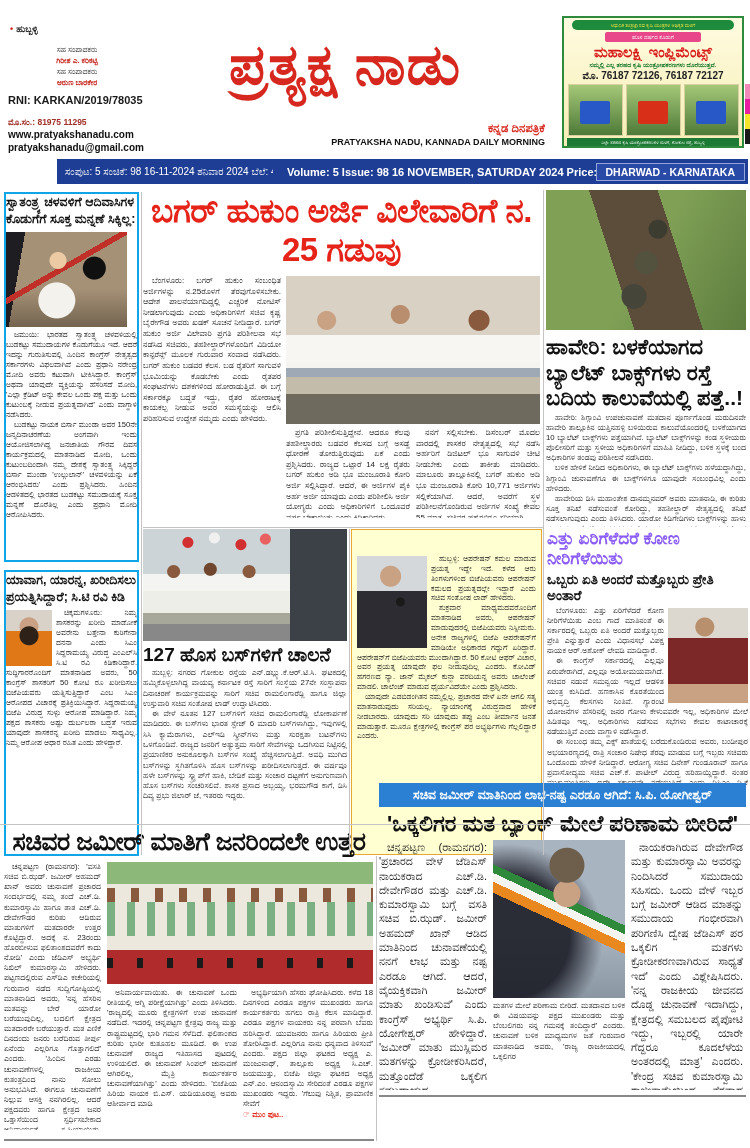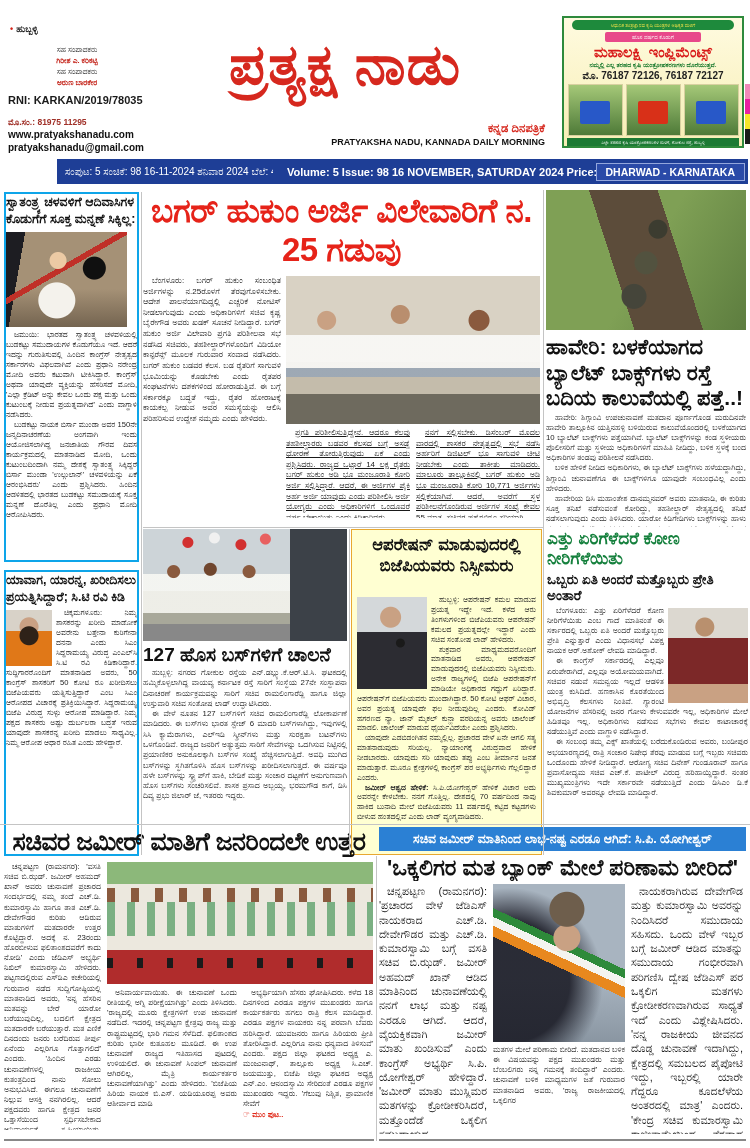--- a/index.html
+++ b/index.html
@@ -112,21 +112,21 @@
   .lbox h3{font-size:12.5px;line-height:1.35;font-weight:bold;color:#111;}
   .lbox .body{font-size:7.6px;line-height:1.32;margin-top:2px;color:#222;}
   .lbox .body p{text-indent:8px;}
 
   
   .main-art{left:143px;top:192px;width:397px;height:334px;overflow:hidden;}
   .main-head{font-size:33px;line-height:1.18;font-weight:bold;color:#e62319;text-align:center;letter-spacing:-0.5px;}
   .main-row{display:flex;margin-top:6px;gap:5px;}
   .main-c1{width:138px;height:245px;font-size:8px;line-height:1.33;overflow:hidden;}
   .main-c1 p,.main-cols div p{text-indent:9px;}
-  .main-right{width:254px;text-decoration:underline;}
+  .main-right{width:254px;}
   .main-cols{display:flex;gap:6px;margin-top:4px;}
   .main-cols > div{width:124px;height:90px;font-size:8px;line-height:1.33;overflow:hidden;}
 
   
   .haveri{left:546px;top:190px;width:200px;height:337px;overflow:hidden;}
   .haveri h2{font-size:21px;line-height:1.22;font-weight:bold;margin:4px 0 2px;color:#111;}
   .haveri .body{font-size:7.8px;line-height:1.3;color:#222;}
   .haveri .body p{text-indent:9px;}
 
   
@@ -137,37 +137,37 @@
 
   
   .opbox{left:351px;top:529px;width:191px;height:326px;background:#ffffd2;border:1px solid #e8a830;padding:4px 5px;overflow:hidden;}
   .opbox h2{font-size:16.5px;text-align:center;line-height:1.25;font-weight:bold;color:#111;}
   .opbox .body{font-size:7.6px;line-height:1.3;margin-top:20px;color:#222;}
   .opbox .body p{text-indent:8px;}
   .lead{font-weight:bold;}
 
   
   .kona{left:547px;top:529px;width:201px;height:326px;overflow:hidden;}
-  .kona h2{font-size:17px;font-weight:bold;line-height:1.2;color:#15803d;}
+  .kona h2{font-size:17px;font-weight:bold;line-height:1.2;color:#8b5cf6;}
   .kona h3{font-size:13.5px;font-weight:bold;margin:2px 0;color:#111;}
   .kona .body{font-size:7.8px;line-height:1.3;color:#222;}
   .kona .body p{text-indent:9px;}
 
   
   .bl{left:4px;top:827px;width:370px;height:314px;border-bottom:2px solid #888;overflow:hidden;}
   .bl h1{font-size:25px;font-weight:bold;letter-spacing:-0.5px;text-align:center;color:#111;white-space:nowrap;overflow:hidden;}
   .bl-row{display:flex;gap:6px;margin-top:5px;}
   .bl-c1{width:97px;height:268px;font-size:7.8px;line-height:1.3;overflow:hidden;}
   .bl-right{width:266px;}
   .bl-cols{display:flex;gap:6px;margin-top:4px;}
   .bl-cols > div{width:130px;height:138px;font-size:7.8px;line-height:1.3;overflow:hidden;}
   .bl p{text-indent:8px;}
 
   
-  .br{left:379px;top:827px;width:367px;height:314px;border-bottom:2px solid #888;overflow:hidden;}
+  .br{left:379px;top:783px;width:367px;height:314px;border-bottom:2px solid #888;overflow:hidden;}
   .kicker{height:24px;background:#2b80d4;color:#fff;font-size:12.5px;font-weight:bold;text-align:center;line-height:24px;white-space:nowrap;overflow:hidden;}
   .br h1{font-size:22px;font-weight:bold;text-align:center;margin:4px 0 3px;color:#111;white-space:nowrap;overflow:hidden;}
   .br-row{display:flex;gap:6px;}
   .br-c{font-size:11px;line-height:1.3;overflow:hidden;}
   .br-c p{text-indent:8px;}
   .br-c1{width:108px;height:250px;}
   .br-mid{width:132px;}
   .br-midtext{font-size:7.8px;line-height:1.3;height:86px;overflow:hidden;margin-top:3px;}
   .br-c3{width:112px;height:250px;}
 
@@ -275,27 +275,25 @@
 <div class="abs buses">
   <div class="ph ph-bus"></div>
   <h2>127 ಹೊಸ ಬಸ್‌ಗಳಿಗೆ ಚಾಲನೆ</h2>
   <div class="body jt">
     <p>ಹುಬ್ಬಳ್ಳಿ: ನಗರದ ಗೋಕುಲ ರಸ್ತೆಯ ಎನ್.ಡಬ್ಲ್ಯು.ಕೆ.ಆರ್.ಟಿ.ಸಿ. ಘಟಕದಲ್ಲಿ ಹಮ್ಮಿಕೊಳ್ಳಲಾಗಿದ್ದ ವಾಯವ್ಯ ಕರ್ನಾಟಕ ರಸ್ತೆ ಸಾರಿಗೆ ಸಂಸ್ಥೆಯ 27ನೇ ಸಂಸ್ಥಾಪನಾ ದಿನಾಚರಣೆ ಕಾರ್ಯಕ್ರಮವನ್ನು ಸಾರಿಗೆ ಸಚಿವ ರಾಮಲಿಂಗಾರೆಡ್ಡಿ ಹಾಗೂ ಜಿಲ್ಲಾ ಉಸ್ತುವಾರಿ ಸಚಿವ ಸಂತೋಷ ಲಾಡ್ ಉದ್ಘಾಟಿಸಿದರು.</p>
     <p>ಈ ವೇಳೆ ನೂತನ 127 ಬಸ್‌ಗಳಿಗೆ ಸಚಿವ ರಾಮಲಿಂಗಾರೆಡ್ಡಿ ಲೋಕಾರ್ಪಣೆ ಮಾಡಿದರು. ಈ ಬಸ್‌ಗಳು ಭಾರತ ಸ್ಟೇಜ್ 6 ಮಾದರಿ ಬಸ್‌ಗಳಾಗಿದ್ದು, ಇವುಗಳಲ್ಲಿ ಸಿಸಿ ಕ್ಯಾಮೆರಾಗಳು, ಎಲ್‌ಇಡಿ ಸ್ಕ್ರೀನ್‌ಗಳು ಮತ್ತು ಸುರಕ್ಷತಾ ಬಟನ್‌ಗಳು ಒಳಗೊಂಡಿವೆ. ರಾಜ್ಯದ ಜನರಿಗೆ ಅತ್ಯುತ್ತಮ ಸಾರಿಗೆ ಸೇವೆಗಳನ್ನು ಒದಗಿಸುವ ನಿಟ್ಟಿನಲ್ಲಿ ಪ್ರಯಾಣಿಕರ ಅನುಕೂಲಕ್ಕಾಗಿ ಬಸ್‌ಗಳ ಸಂಖ್ಯೆ ಹೆಚ್ಚಿಸಲಾಗುತ್ತಿದೆ. ಅವಧಿ ಮುಗಿದ ಬಸ್‌ಗಳನ್ನು ಸ್ಥಗಿತಗೊಳಿಸಿ ಹೊಸ ಬಸ್‌ಗಳನ್ನು ಖರೀದಿಸಲಾಗುತ್ತದೆ. ಈ ವರ್ಷವೂ ಹಳೇ ಬಸ್‌ಗಳನ್ನು ಸ್ಕ್ರ್ಯಾಪ್‌ಗೆ ಹಾಕಿ, ಬೇಡಿಕೆ ಮತ್ತು ಸಂಚಾರ ದಟ್ಟಣೆಗೆ ಅನುಗುಣವಾಗಿ ಹೊಸ ಬಸ್‌ಗಳು ಸಂಚರಿಸಲಿವೆ. ಶಾಸಕ ಪ್ರಸಾದ ಅಬ್ಬಯ್ಯ, ಭರಮಗೌಡ ಕಾಗೆ, ಡಿಸಿ ದಿವ್ಯ ಪ್ರಭು ಜಿಲಾರ್ ಜೆ, ಇತರರು ಇದ್ದರು.</p>
   </div>
 </div>
 
 <div class="abs opbox">
-  <h2>ಆಪರೇಷನ್ ಮಾಡುವುದರಲ್ಲಿ ಬಿಜೆಪಿಯವರು ನಿಸ್ಸೀಮರು</h2>
   <div class="body jt">
     <div class="ph ph-oper"></div>
     <p>ಹುಬ್ಬಳ್ಳಿ: ಆಪರೇಷನ್ ಕಮಲ ಮಾಡುವ ಪ್ರಯತ್ನ ಇದ್ದೇ ಇದೆ. ಕಳೆದ ಆರು ತಿಂಗಳುಗಳಿಂದ ಬಿಜೆಪಿಯವರು ಆಪರೇಷನ್ ಕಮಲದ ಪ್ರಯತ್ನದಲ್ಲೇ ಇದ್ದಾರೆ ಎಂದು ಸಚಿವ ಸಂತೋಷ ಲಾಡ್ ಹೇಳಿದರು.</p>
     <p>ಶುಕ್ರವಾರ ಮಾಧ್ಯಮದವರೊಂದಿಗೆ ಮಾತನಾಡಿದ ಅವರು, ಆಪರೇಷನ್ ಮಾಡುವುದರಲ್ಲಿ ಬಿಜೆಪಿಯವರು ನಿಸ್ಸೀಮರು. ಅನೇಕ ರಾಜ್ಯಗಳಲ್ಲಿ ಬಿಜೆಪಿ ಆಪರೇಷನ್‌ಗೆ ಮಾಡಿಯೇ ಅಧಿಕಾರದ ಗದ್ದುಗೆ ಏರಿದ್ದಾರೆ. ಆಪರೇಷನ್‌ಗೆ ಬಿಜೆಪಿಯವರು ಮುಂದಾಗಿದ್ದಾರೆ. 50 ಕೋಟಿ ಆಫರ್ ವಿಚಾರ, ಅವರ ಪ್ರಯತ್ನ ಯಾವುದೇ ಫಲ ನೀಡುವುದಿಲ್ಲ ಎಂದರು. ಕೋವಿಡ್ ಹಗರಣದ ನ್ಯಾ. ಜಾನ್ ಮೈಕಲ್ ಕುನ್ಹಾ ವರದಿಯನ್ನ ಅವರು ಚಾಲೆಂಜ್ ಮಾಡಲಿ. ಚಾಲೆಂಜ್ ಮಾಡುವ ಧೈರ್ಯವಿದೆಯೇ ಎಂದು ಪ್ರಶ್ನಿಸಿದರು.</p>
     <p>ಯಾವುದೇ ಎಡಬಿಡಂಗಿತನ ನಮ್ಮಲ್ಲಿಲ್ಲ. ಪ್ರಚಾರದ ವೇಳೆ ಏನೇ ಆಗಲಿ ಸತ್ಯ ಮಾತನಾಡುವುದು ಸರಿಯಲ್ಲ. ನ್ಯಾಯಾಂಗಕ್ಕೆ ವಿರುದ್ಧವಾದ ಹೇಳಿಕೆ ನೀಡಬಾರದು. ಯಾವುದು ಸರಿ ಯಾವುದು ತಪ್ಪು ಎಂಬ ತೀರ್ಮಾನ ಜನತೆ ಮಾಡುತ್ತಾರೆ. ಮೂರೂ ಕ್ಷೇತ್ರಗಳಲ್ಲಿ ಕಾಂಗ್ರೆಸ್ ಪರ ಅಭ್ಯರ್ಥಿಗಳು ಗೆಲ್ಲಲಿದ್ದಾರೆ ಎಂದರು.</p>
-    <p><span class="lead">ಜಮೀರ್ ಆಶ್ವದ ಹೇಳಿಕೆ:</span><span> ಸಿ.ಪಿ.ಯೋಗೇಶ್ವರ್ ಹೇಳಿಕೆ ವಿಚಾರ ಅದು ಅವರನ್ನೇ ಕೇಳಬೇಕು. ನನಗೆ ಗೊತ್ತಿಲ್ಲ. ದೇಶದಲ್ಲಿ 70 ವರ್ಷದಿಂದ ನಾವು ಹಾಕಿದ ಬುನಾದಿ ಮೇಲೆ ಬಿಜೆಪಿಯವರು 11 ವರ್ಷದಲ್ಲಿ ಕಟ್ಟಿದ ಕಟ್ಟಡಗಳು ಬೀಳುವ ಹಂತದಲ್ಲಿವೆ ಎಂದು ಲಾಡ್ ವ್ಯಂಗ್ಯವಾಡಿದರು.</span></p>
   </div>
 </div>
 
 <div class="abs kona">
   <h2>ಎತ್ತು ಏರಿಗೆಳೆದರೆ ಕೋಣ ನೀರಿಗೆಳೆಯಿತು</h2>
   <h3>ಒಬ್ಬರು ಏತಿ ಅಂದರೆ ಮತ್ತೊಬ್ಬರು ಪ್ರೇತಿ ಅಂತಾರೆ</h3>
   <div class="body jt">
     <div class="ph ph-kona"></div>
     <p>ಬೆಂಗಳೂರು: ಎತ್ತು ಏರಿಗೆಳೆದರೆ ಕೋಣ ನೀರಿಗೆಳೆಯಿತು ಎಂಬ ಗಾದೆ ಮಾತಿನಂತೆ ಈ ಸರ್ಕಾರದಲ್ಲಿ ಒಬ್ಬರು ಏತಿ ಅಂದರೆ ಮತ್ತೊಬ್ಬರು ಪ್ರೇತಿ ಎನ್ನುತ್ತಾರೆ ಎಂದು ವಿಧಾನಸಭೆ ವಿಪಕ್ಷ ನಾಯಕ ಆರ್.ಅಶೋಕ್ ಲೇವಡಿ ಮಾಡಿದ್ದಾರೆ.</p>
     <p>ಈ ಕಾಂಗ್ರೆಸ್ ಸರ್ಕಾರದಲ್ಲಿ ಎಲ್ಲವೂ ಏರುಪೇರಾಗಿದೆ, ಎಲ್ಲವೂ ಅಯೋಮಯವಾಗಿದೆ. ಸಚಿವರ ನಡುವೆ ಸಮನ್ವಯ ಇಲ್ಲದೆ ಆಡಳಿತ ಯಂತ್ರ ಕುಸಿದಿದೆ. ಹಣಕಾಸಿನ ಕೊರತೆಯಿಂದ ಅಭಿವೃದ್ಧಿ ಕೆಲಸಗಳು ನಿಂತಿವೆ. ಗ್ಯಾರಂಟಿ ಯೋಜನೆಗಳ ಹೆಸರಿನಲ್ಲಿ ಜನರ ಗೋಳು ಕೇಳುವವರೇ ಇಲ್ಲ, ಅಧಿಕಾರಿಗಳ ಮೇಲೆ ಹಿಡಿತವೂ ಇಲ್ಲ. ಅಧಿಕಾರಿಗಳು ನಡೆಸುವ ಸಭೆಗಳು ಕೇವಲ ಕಾಟಾಚಾರಕ್ಕೆ ನಡೆಯುತ್ತಿವೆ ಎಂದು ವಾಗ್ದಾಳಿ ನಡೆಸಿದ್ದಾರೆ.</p>

